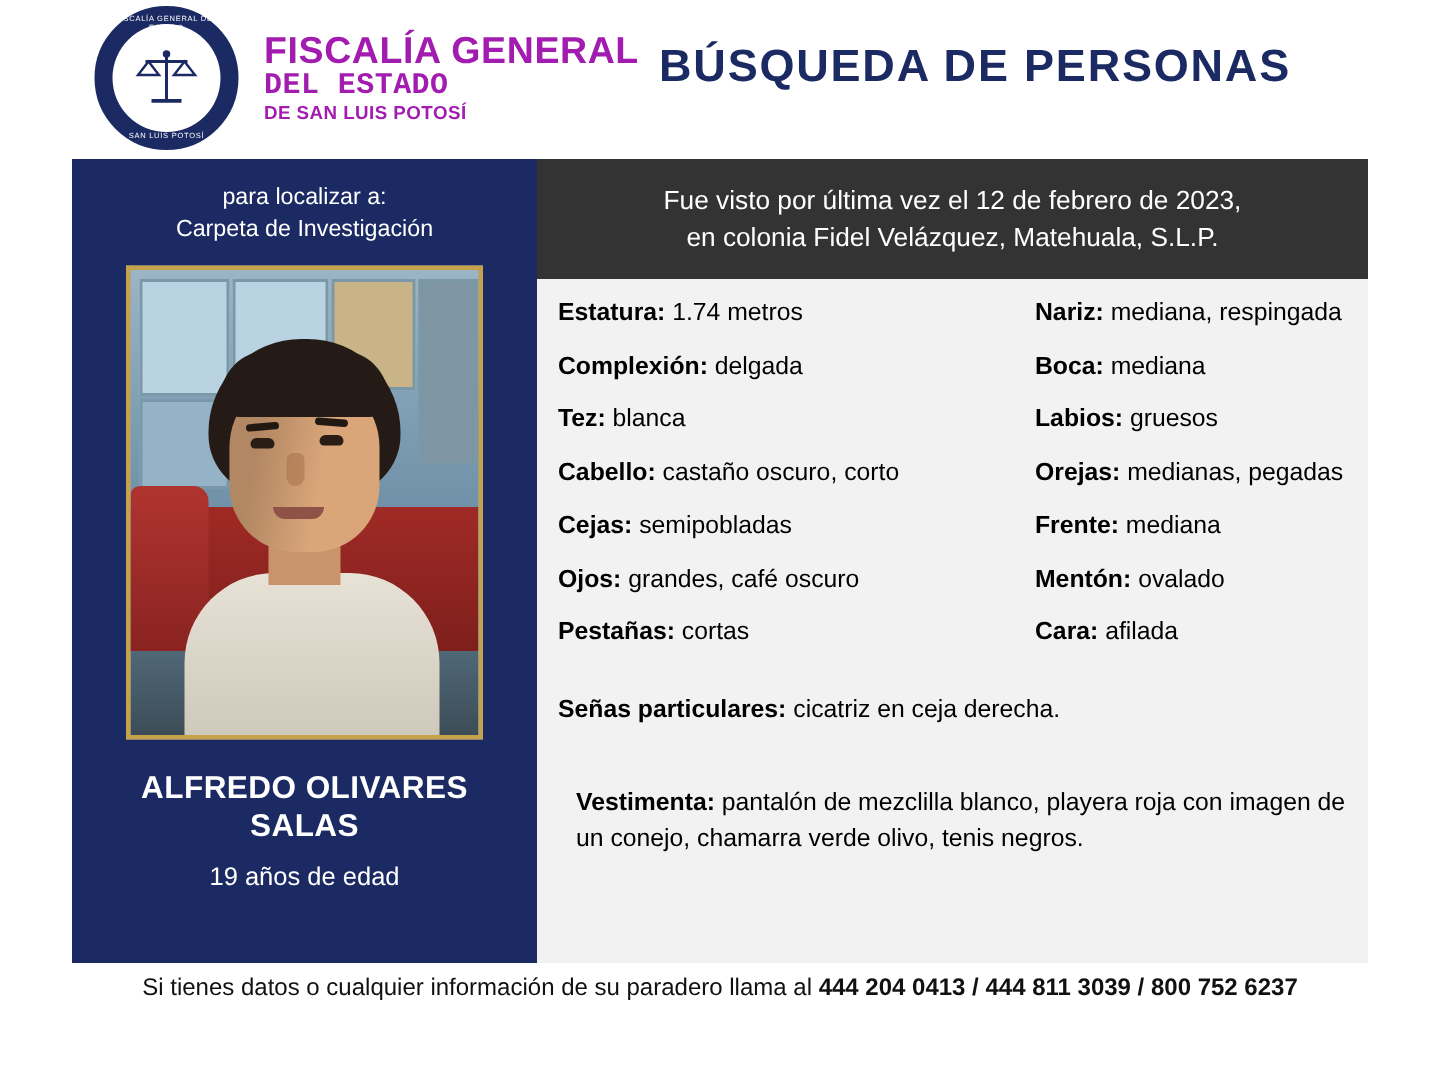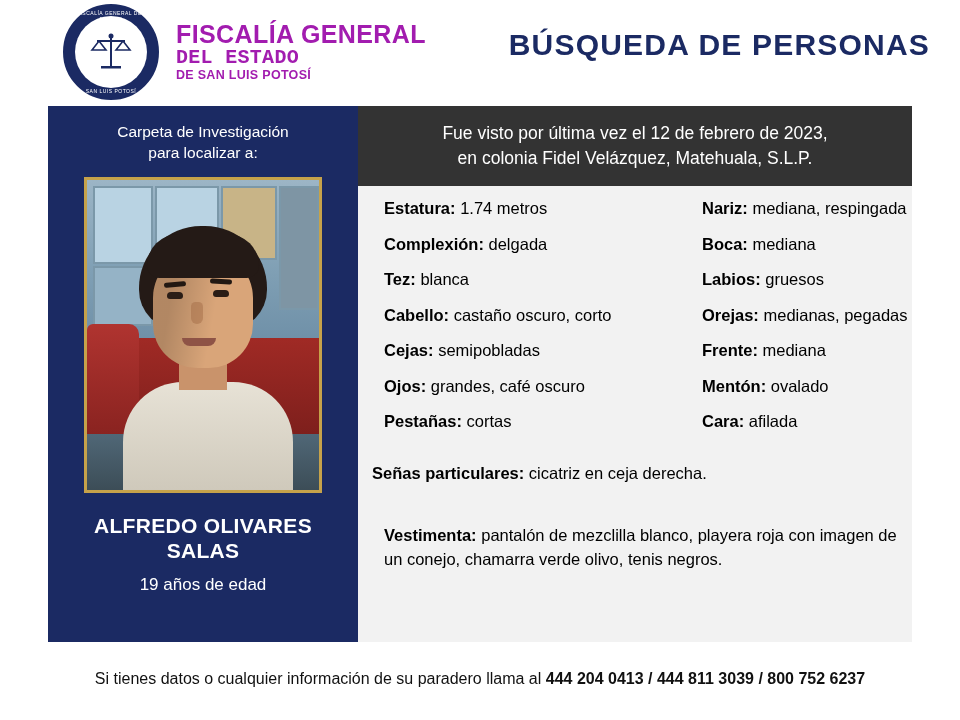--- a/index.html
+++ b/index.html
@@ -105,21 +105,21 @@
     font-size: 12.5px;
     font-weight: bold;
     letter-spacing: .3px;
     margin-top: 1px;
   }
   .header-title {
     position: absolute;
     left: 370px;
     top: 28px;
     width: 560px;
-    text-align: right;
+    text-align: center;
     color: #1b2a63;
     font-size: 30px;
     font-weight: bold;
     letter-spacing: 1.2px;
   }
 
   
   .left-panel {
     position: absolute;
     left: 48px;
@@ -294,21 +294,21 @@
   .cols {
     position: absolute;
     left: 14px;
     top: 14px;
     width: 540px;
     display: flex;
   }
   .col {
     flex: 0 0 auto;
   }
-  .col-left { width: 318px; margin-left: 12px; }
+  .col-left { width: 318px; }
   .col-right { width: 222px; }
   .row {
     font-size: 16.5px;
     line-height: 1.0;
     margin-bottom: 19px;
     white-space: nowrap;
   }
   .row b { font-weight: bold; }
   .marks {
     position: absolute;
@@ -328,21 +328,20 @@
 
   
   .footer {
     position: absolute;
     left: 0;
     top: 650px;
     width: 960px;
     text-align: center;
     font-size: 16px;
     color: #111111;
-    margin-top: 20px;
   }
   .footer b { font-weight: bold; }
 </style>
 </head>
 <body>
 
 <div class="poster">
 
   <div class="header">
     <div class="logo-wrap">
@@ -368,22 +367,22 @@
     <div class="org-name">
       <div class="org-line1">FISCALÍA GENERAL</div>
       <div class="org-line2">DEL ESTADO</div>
       <div class="org-line3">DE SAN LUIS POTOSÍ</div>
     </div>
     <div class="header-title">BÚSQUEDA DE PERSONAS</div>
   </div>
 
   <div class="left-panel">
     <div class="case-label">
+      <div>para localizar a:</div>
       <div>Carpeta de Investigación</div>
-      <div>para localizar a:</div>
     </div>
 
     <div class="photo-frame">
       <div class="photo">
         <div class="pane p1"></div>
         <div class="pane p2"></div>
         <div class="pane p3"></div>
         <div class="pane p4"></div>
         <div class="pane p5"></div>
         <div class="couch"></div>

